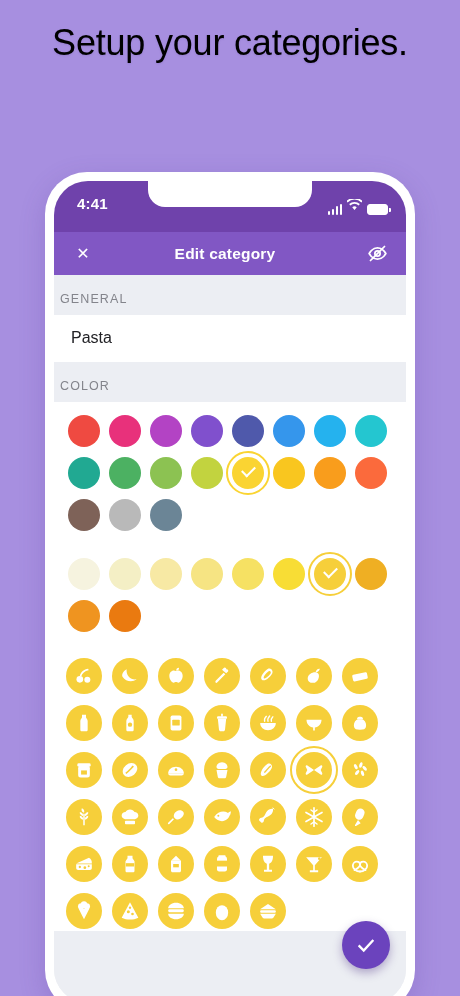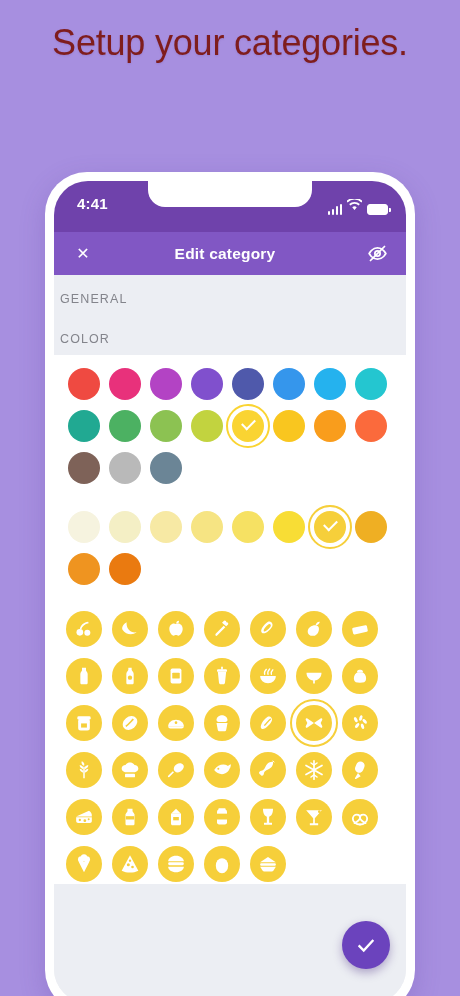--- a/index.html
+++ b/index.html
@@ -14,21 +14,21 @@
     font-family: "Liberation Sans", sans-serif;
     position: relative;
   }
   
   .headline {
     position: absolute;
     top: 18px;
     left: 0;
     width: 460px;
     text-align: center;
-    color: #7f1d1d;
+    color: #000000;
     font-size: 36px;
     line-height: 50px;
     font-weight: 400;
     letter-spacing: -0.2px;
     text-shadow: 0 1px 2px rgba(90,60,150,0.18);
   }
   
   .phone {
     position: absolute;
     left: 45px;
@@ -265,20 +265,23 @@
           <path d="M2.5 12S6 5.5 12 5.5 21.5 12 21.5 12 18 18.5 12 18.5 2.5 12 2.5 12z"></path>
           <circle cx="12" cy="12" r="3"></circle>
           <line x1="4" y1="20" x2="20" y2="4"></line>
         </svg>
       </div>
     </div>
 
     <div class="content">
 
       <div class="section-header">GENERAL</div>
+      <div class="card">
+        <div class="name-field" placeholder="Category name">Pasta</div>
+      </div>
 
       <div class="section-header">COLOR</div>
       <div class="card">
         <div class="swatch-grid" id="color-grid">
             <div class="swatch" style="background: rgb(239, 74, 65); color: rgb(239, 74, 65);"></div>
             <div class="swatch" style="background: rgb(232, 49, 123); color: rgb(232, 49, 123);"></div>
             <div class="swatch" style="background: rgb(179, 67, 196); color: rgb(179, 67, 196);"></div>
             <div class="swatch" style="background: rgb(128, 80, 205); color: rgb(128, 80, 205);"></div>
             <div class="swatch" style="background: rgb(79, 89, 171); color: rgb(79, 89, 171);"></div>
             <div class="swatch" style="background: rgb(53, 150, 236); color: rgb(53, 150, 236);"></div>

